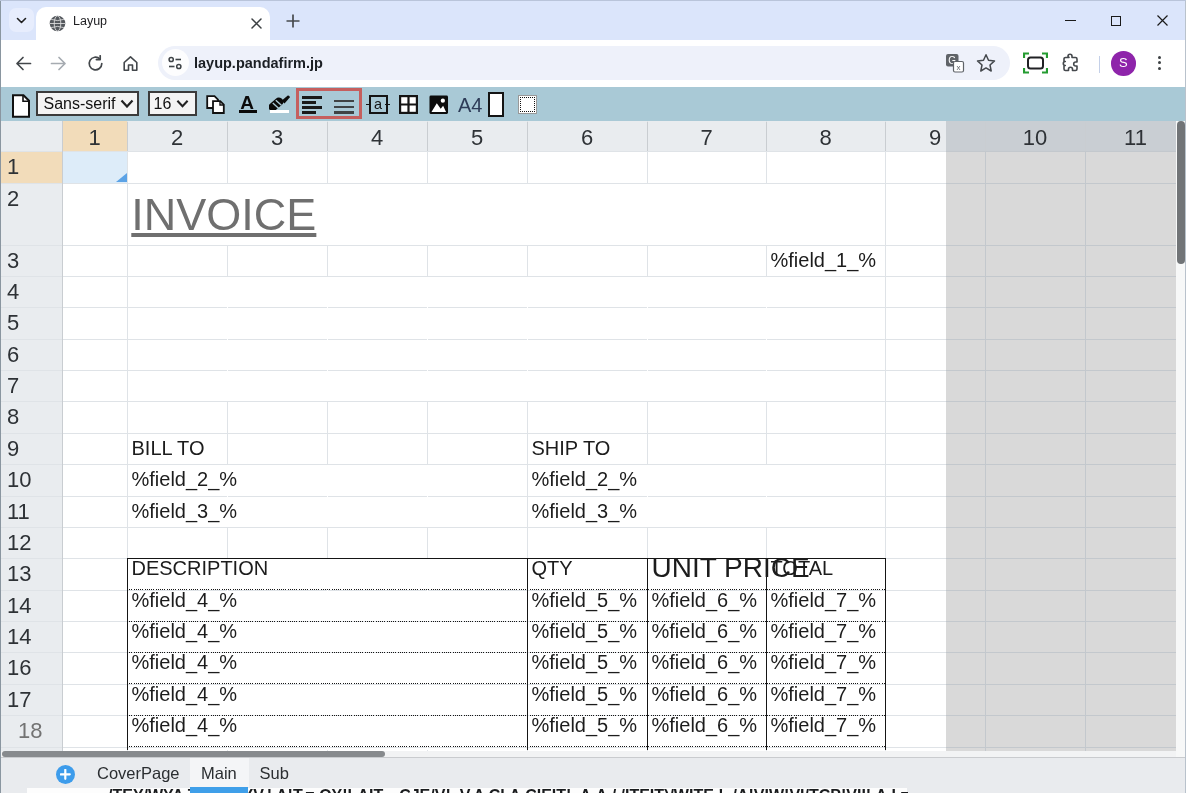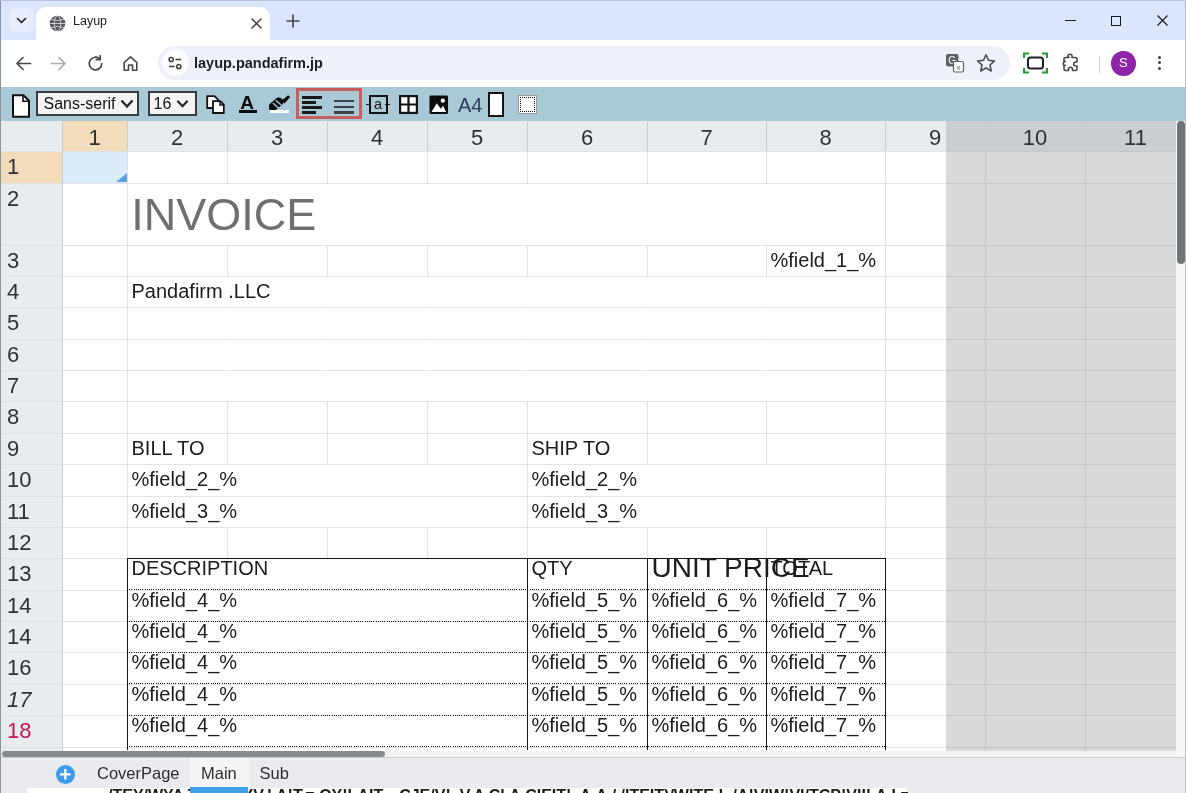--- a/index.html
+++ b/index.html
@@ -227,22 +227,22 @@
 <div class="abs" style="left:7px;top:370.0px;height:31px;line-height:31.5px;font-size:22px;color:#2e3236;">7</div>
 <div class="abs" style="left:7px;top:401.4px;height:31px;line-height:31.5px;font-size:22px;color:#2e3236;">8</div>
 <div class="abs" style="left:7px;top:432.8px;height:31px;line-height:31.5px;font-size:22px;color:#2e3236;">9</div>
 <div class="abs" style="left:7px;top:464.2px;height:31px;line-height:31.5px;font-size:22px;color:#2e3236;">10</div>
 <div class="abs" style="left:7px;top:495.5px;height:31px;line-height:31.5px;font-size:22px;color:#2e3236;">11</div>
 <div class="abs" style="left:7px;top:526.9px;height:31px;line-height:31.5px;font-size:22px;color:#2e3236;">12</div>
 <div class="abs" style="left:7px;top:558.3px;height:31px;line-height:31.5px;font-size:22px;color:#2e3236;">13</div>
 <div class="abs" style="left:7px;top:589.7px;height:31px;line-height:31.5px;font-size:22px;color:#2e3236;">14</div>
 <div class="abs" style="left:7px;top:621.1px;height:31px;line-height:31.5px;font-size:22px;color:#2e3236;">14</div>
 <div class="abs" style="left:7px;top:652.4px;height:31px;line-height:31.5px;font-size:22px;color:#2e3236;">16</div>
-<div class="abs" style="left:7px;top:683.8px;height:31px;line-height:31.5px;font-size:22px;color:#2e3236;font-style:italic;">17</div>
-<div class="abs" style="left:7px;top:715.2px;height:31px;line-height:31.5px;font-size:22px;color:#be185d;">18</div>
+<div class="abs" style="left:7px;top:683.8px;height:31px;line-height:31.5px;font-size:22px;color:#2e3236;">17</div>
+<div class="abs" style="left:18px;top:715.2px;height:31px;line-height:31.5px;font-size:22px;color:#737373;">18</div>
 <div class="abs" style="left:7px;top:746.6px;height:31px;line-height:31.5px;font-size:22px;color:#2e3236;">19</div>
 <div class="abs" style="left:227px;top:183.5px;width:1.2px;height:61.0px;background:#fff;"></div>
 <div class="abs" style="left:327px;top:183.5px;width:1.2px;height:61.0px;background:#fff;"></div>
 <div class="abs" style="left:427px;top:183.5px;width:1.2px;height:61.0px;background:#fff;"></div>
 <div class="abs" style="left:527px;top:183.5px;width:1.2px;height:61.0px;background:#fff;"></div>
 <div class="abs" style="left:647px;top:183.5px;width:1.2px;height:61.0px;background:#fff;"></div>
 <div class="abs" style="left:766px;top:183.5px;width:1.2px;height:61.0px;background:#fff;"></div>
 <div class="abs" style="left:227px;top:276.9px;width:1.2px;height:124.5px;background:#fff;"></div>
 <div class="abs" style="left:327px;top:276.9px;width:1.2px;height:124.5px;background:#fff;"></div>
 <div class="abs" style="left:427px;top:276.9px;width:1.2px;height:124.5px;background:#fff;"></div>
@@ -262,23 +262,22 @@
 <div class="abs" style="left:646.5px;top:558.3px;width:1.3px;height:192.2px;background:#151515;"></div>
 <div class="abs" style="left:765.5px;top:558.3px;width:1.3px;height:192.2px;background:#151515;"></div>
 <div class="abs" style="left:884.5px;top:558.3px;width:1.3px;height:192.2px;background:#151515;"></div>
 <div class="abs" style="left:127px;top:557.8px;width:758px;height:1.3px;background:#151515;"></div>
 <div class="abs" style="left:127px;top:589.2px;width:758px;height:1.2px;background:repeating-linear-gradient(90deg,#151515 0 1px,transparent 1px 2.2px);"></div>
 <div class="abs" style="left:127px;top:620.6px;width:758px;height:1.2px;background:repeating-linear-gradient(90deg,#151515 0 1px,transparent 1px 2.2px);"></div>
 <div class="abs" style="left:127px;top:651.9px;width:758px;height:1.2px;background:repeating-linear-gradient(90deg,#151515 0 1px,transparent 1px 2.2px);"></div>
 <div class="abs" style="left:127px;top:683.3px;width:758px;height:1.2px;background:repeating-linear-gradient(90deg,#151515 0 1px,transparent 1px 2.2px);"></div>
 <div class="abs" style="left:127px;top:714.7px;width:758px;height:1.2px;background:repeating-linear-gradient(90deg,#151515 0 1px,transparent 1px 2.2px);"></div>
 <div class="abs" style="left:127px;top:746.1px;width:758px;height:1.2px;background:repeating-linear-gradient(90deg,#151515 0 1px,transparent 1px 2.2px);"></div>
-<div class="txt" style="left:131.3px;top:184.0px;height:62.0px;line-height:62.0px;font-size:45px;color:#6f6f6f;">INVOICE</div>
+<div class="txt" style="left:131.3px;top:184.0px;height:62.0px;line-height:62.0px;font-size:45px;color:#6f6f6f;text-decoration:underline;">INVOICE</div>
 <div class="txt" style="left:770.5px;top:244.5px;height:31.4px;line-height:31.4px;font-size:20px;color:#1c1c1c;">%field_1_%</div>
-<div class="txt" style="left:131.5px;top:275.9px;height:31.4px;line-height:31.4px;font-size:20px;color:#1c1c1c;">Pandafirm .LLC</div>
 <div class="txt" style="left:131.5px;top:432.8px;height:31.4px;line-height:31.4px;font-size:20px;color:#1c1c1c;">BILL TO</div>
 <div class="txt" style="left:531.5px;top:432.8px;height:31.4px;line-height:31.4px;font-size:20px;color:#1c1c1c;">SHIP TO</div>
 <div class="txt" style="left:131.5px;top:464.2px;height:31.3px;line-height:31.3px;font-size:20px;color:#1c1c1c;">%field_2_%</div>
 <div class="txt" style="left:531.5px;top:464.2px;height:31.3px;line-height:31.3px;font-size:20px;color:#1c1c1c;">%field_2_%</div>
 <div class="txt" style="left:131.5px;top:495.5px;height:31.4px;line-height:31.4px;font-size:20px;color:#1c1c1c;">%field_3_%</div>
 <div class="txt" style="left:531.5px;top:495.5px;height:31.4px;line-height:31.4px;font-size:20px;color:#1c1c1c;">%field_3_%</div>
 <div class="txt" style="left:131.5px;top:557.1px;height:22.4px;line-height:22.4px;font-size:20px;color:#1c1c1c;">DESCRIPTION</div>
 <div class="txt" style="left:531.5px;top:557.1px;height:22.4px;line-height:22.4px;font-size:20px;color:#1c1c1c;">QTY</div>
 <div class="txt" style="left:651.5px;top:557.1px;height:22.4px;line-height:22.4px;font-size:28px;color:#1c1c1c;">UNIT PRICE</div>
 <div class="txt" style="left:770.5px;top:557.1px;height:22.4px;line-height:22.4px;font-size:20px;color:#1c1c1c;">TOTAL</div>

